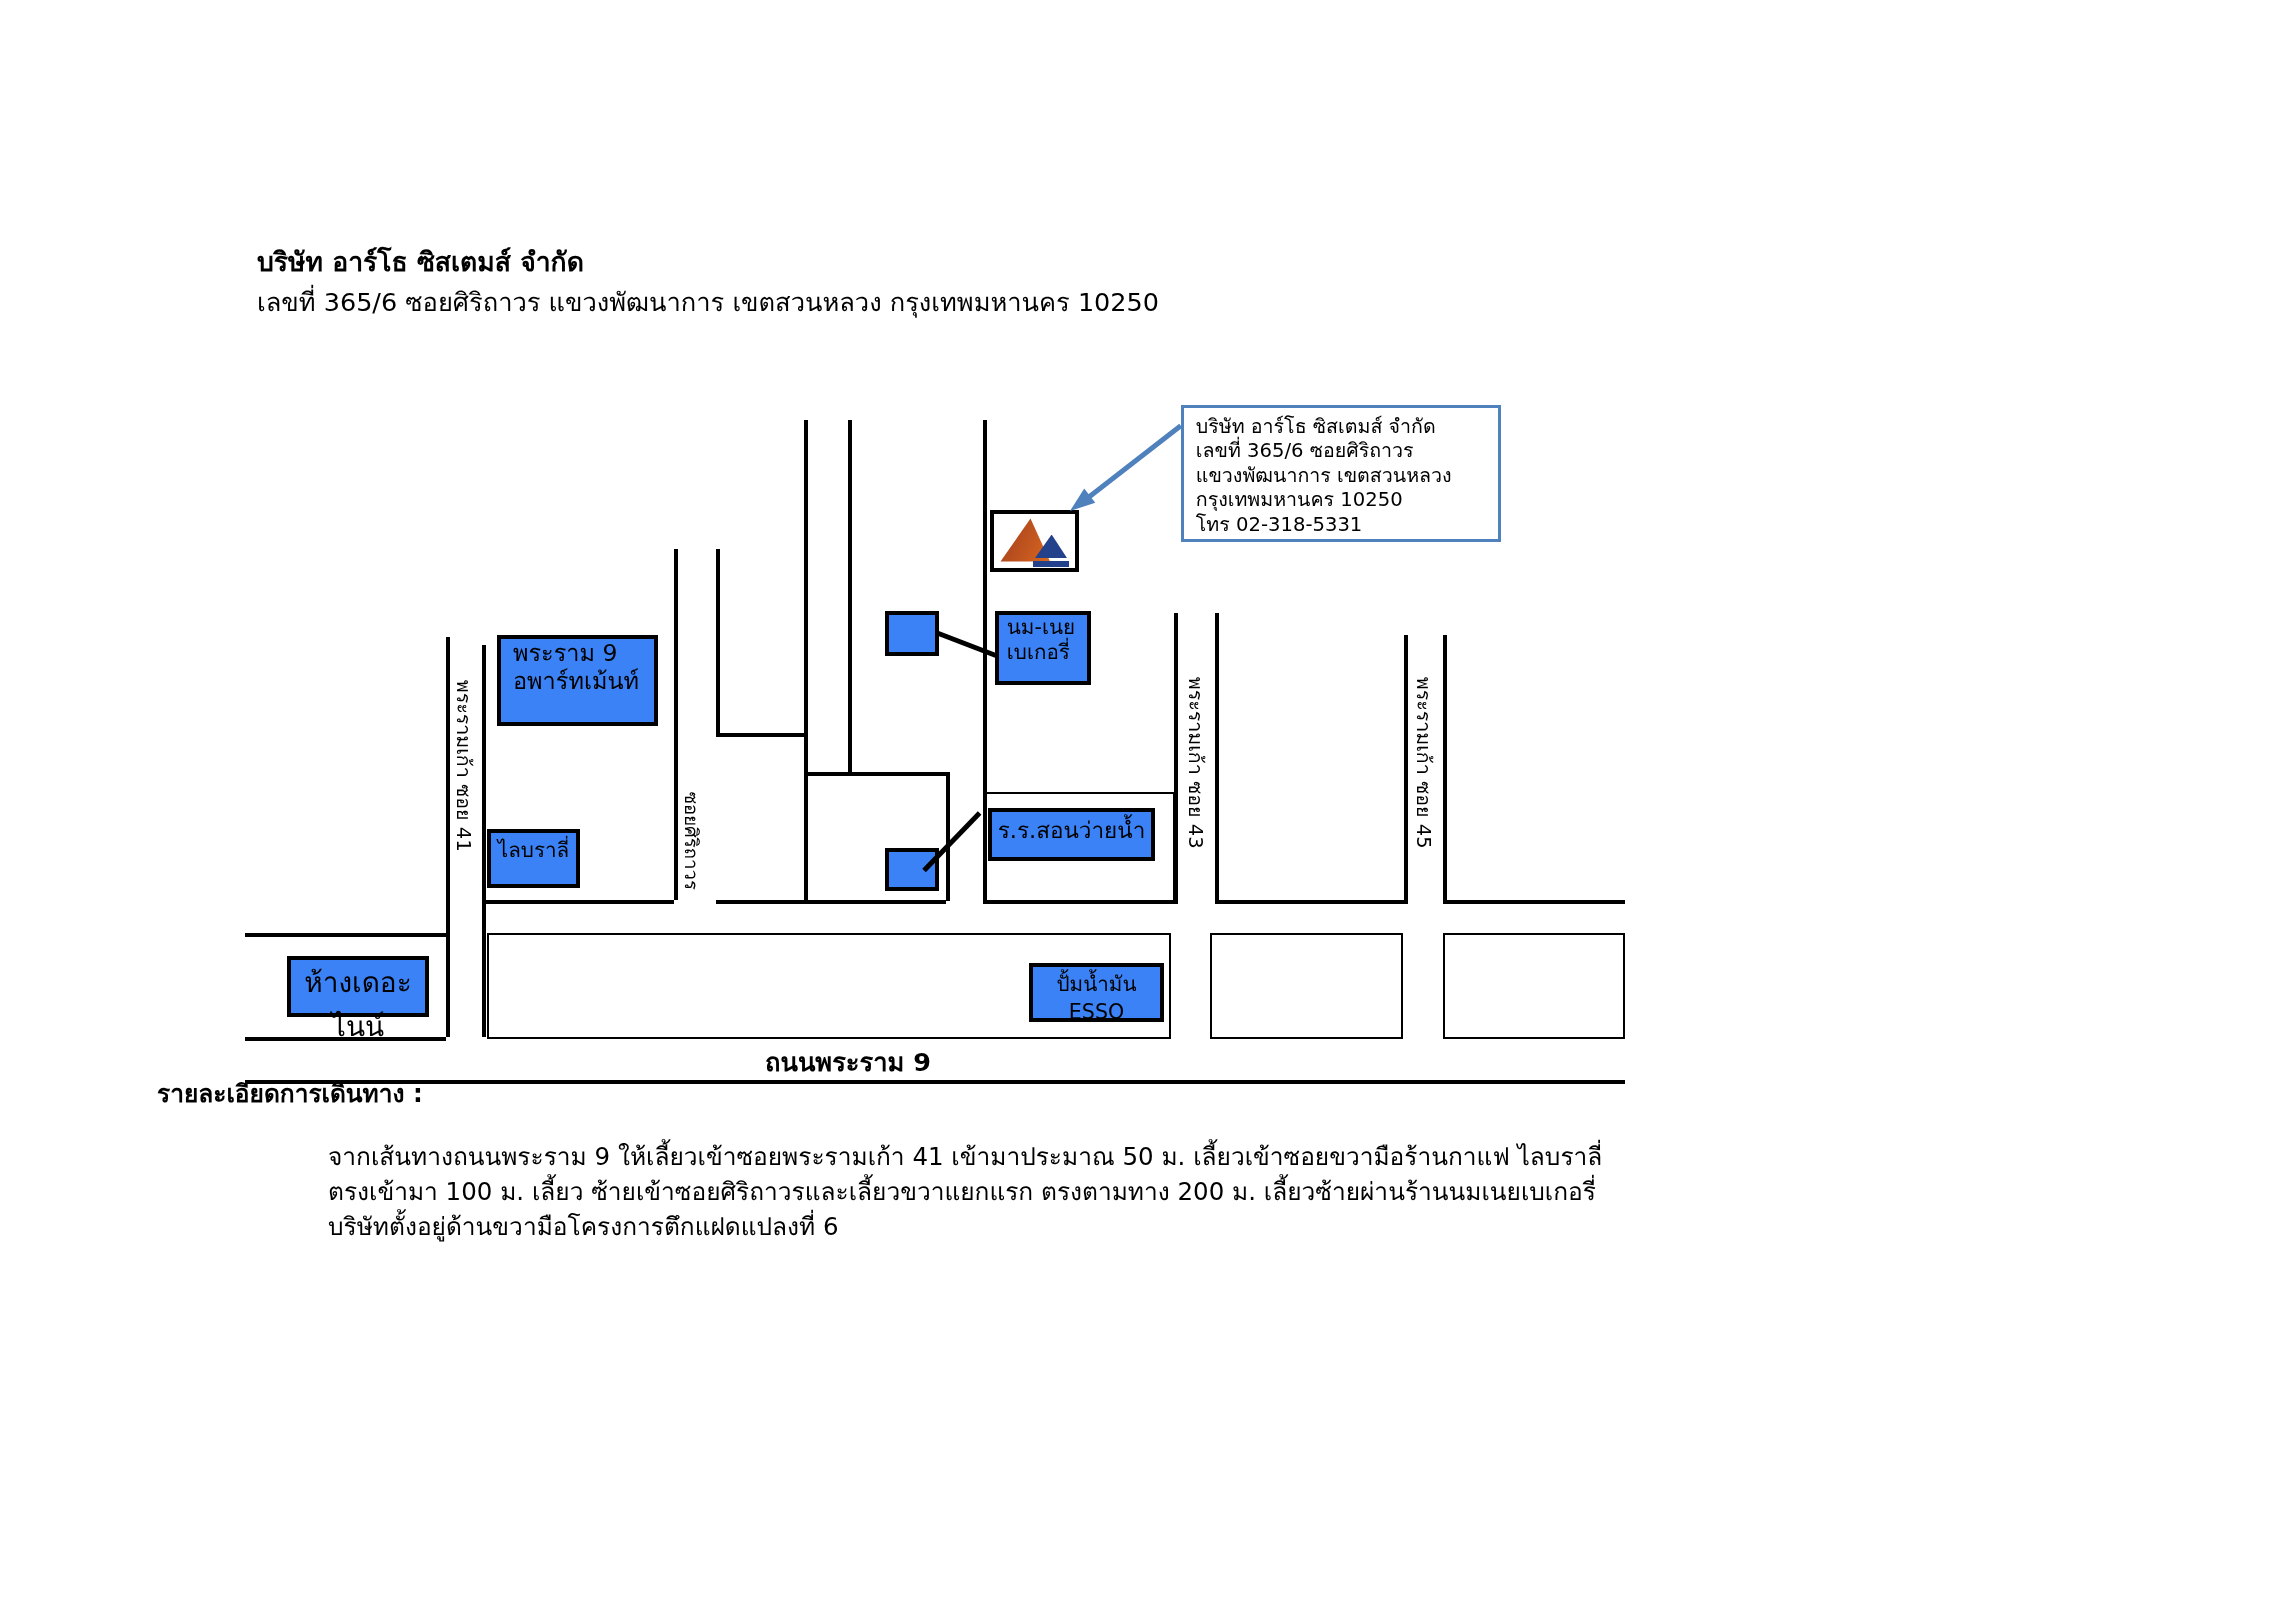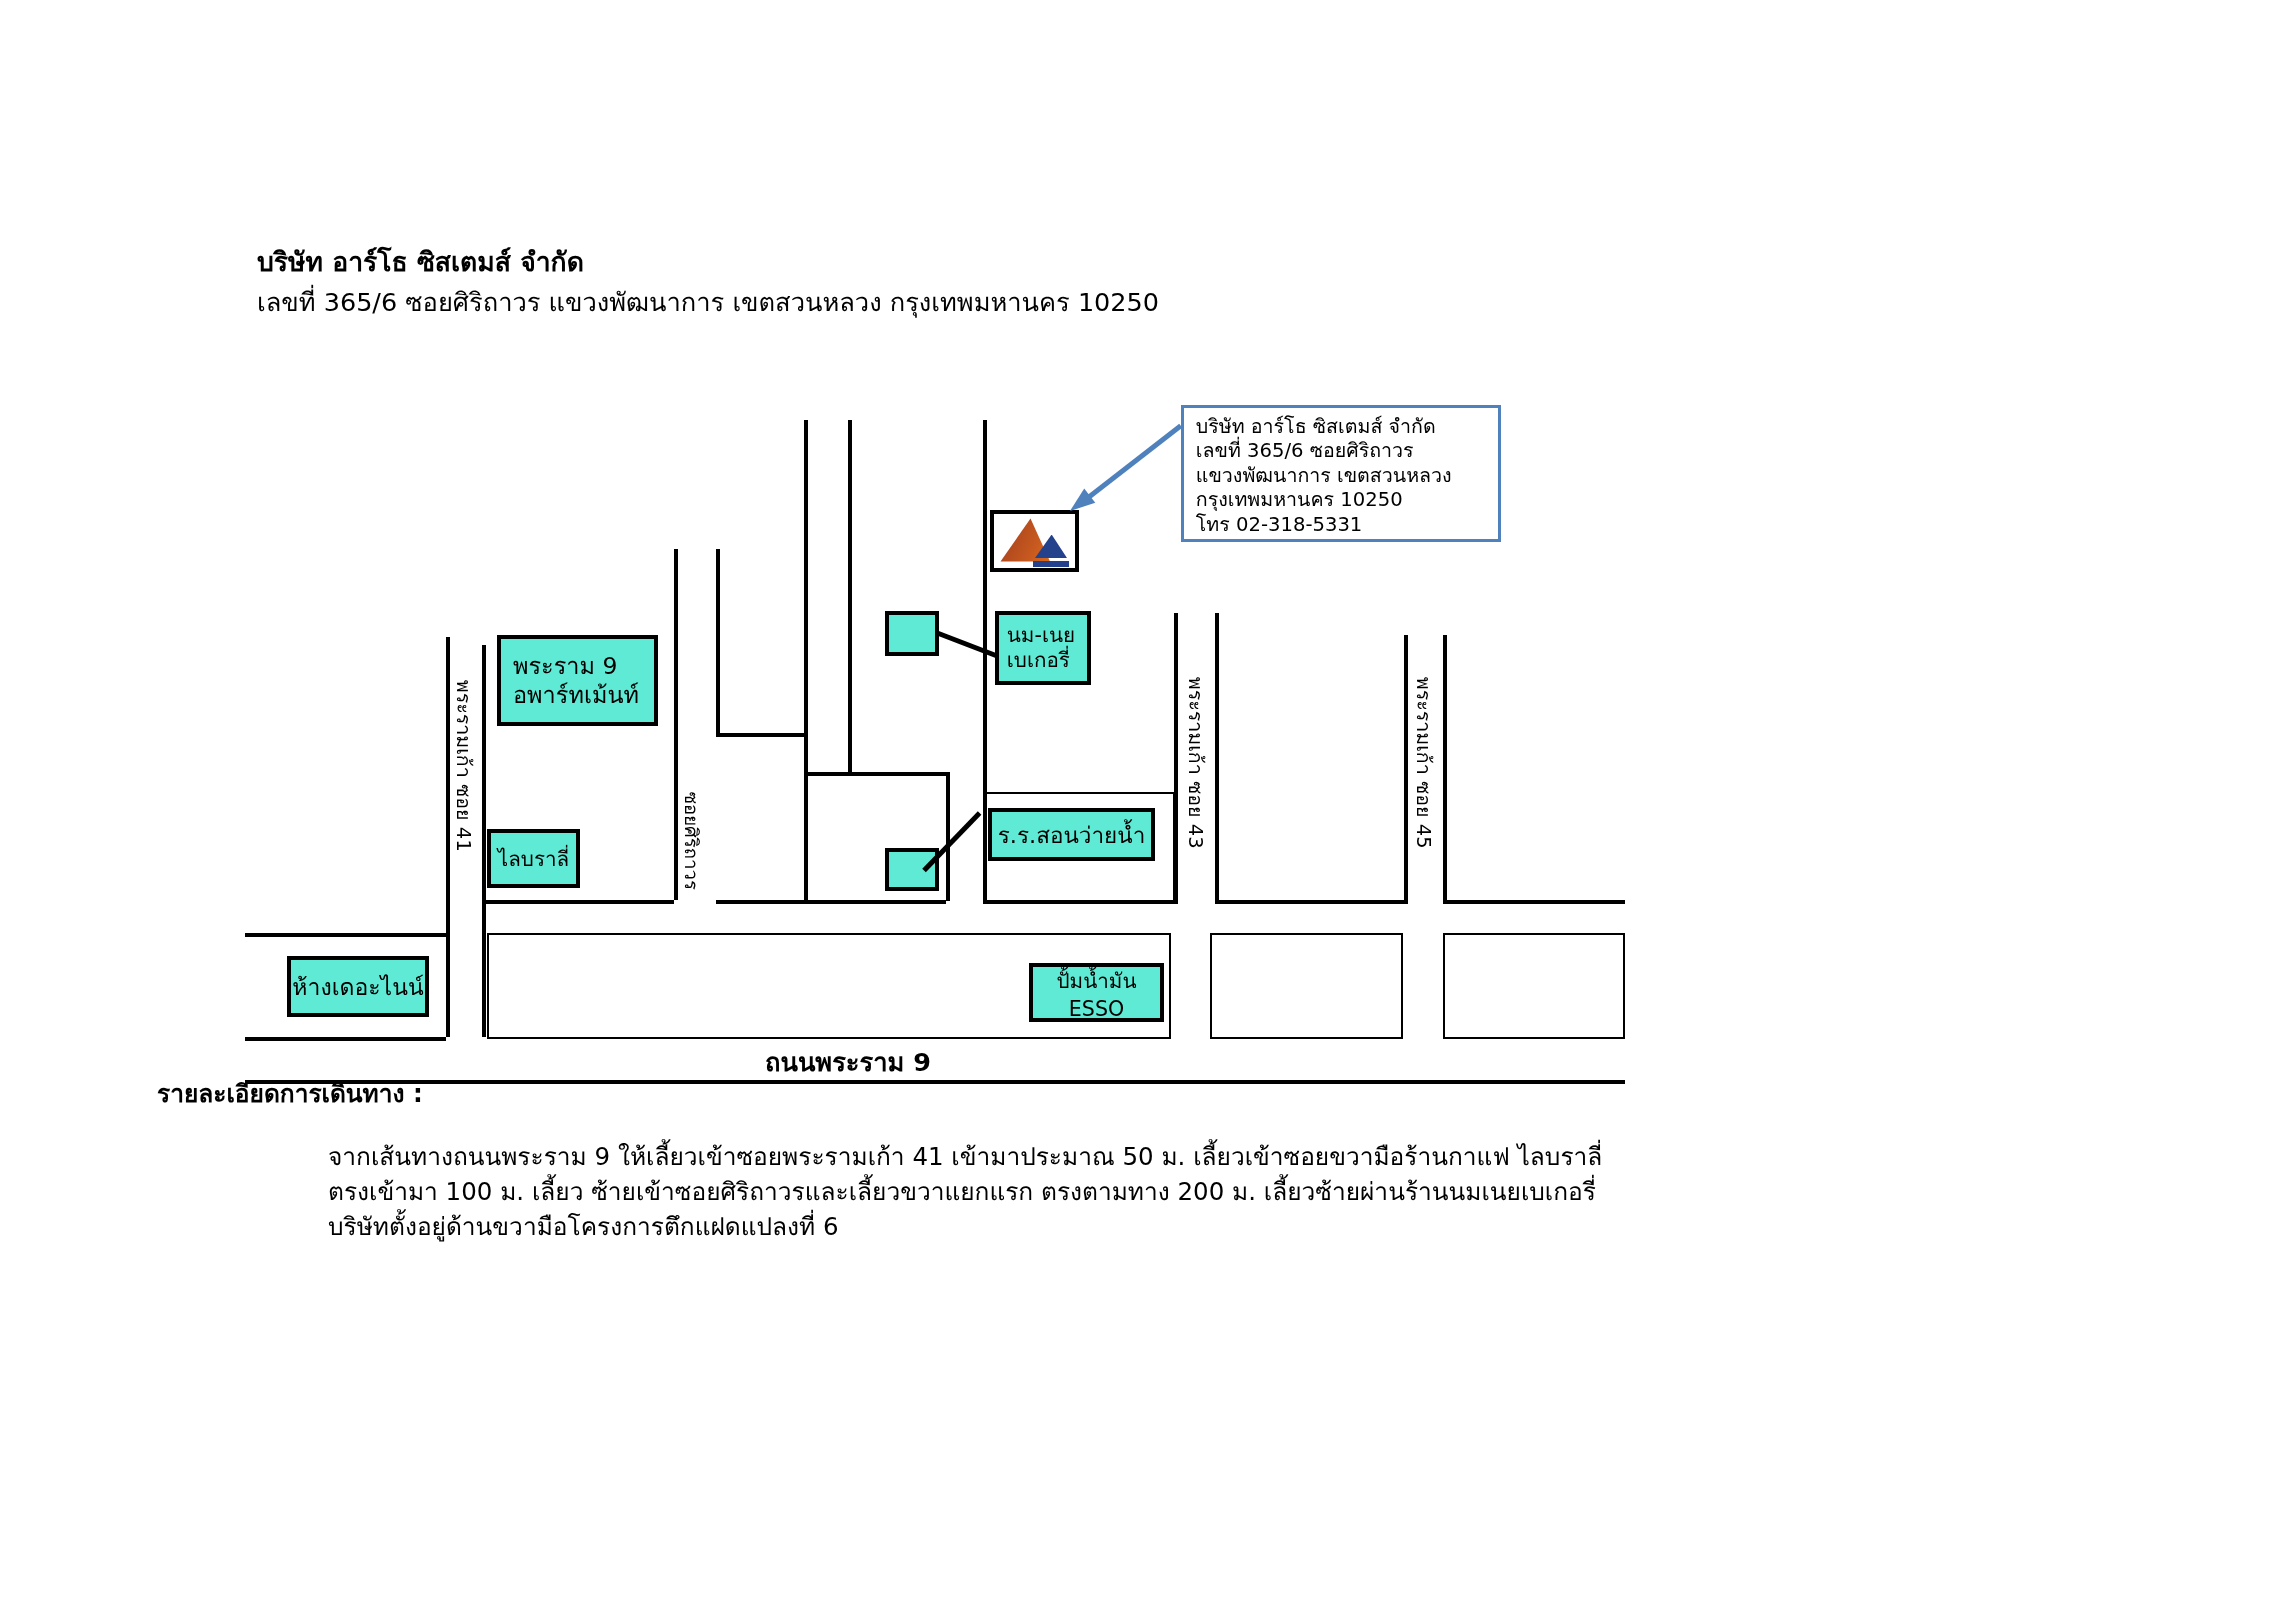--- a/index.html
+++ b/index.html
@@ -7,22 +7,22 @@
     position:relative; width:2293px; height:1621px; background:#ffffff;
     font-family:"DejaVu Sans","Liberation Sans",sans-serif; color:#000;
     overflow:hidden;
   }
   .abs { position:absolute; }
   .ln { position:absolute; background:#000000; }
   .prelines { white-space:pre-line; }
   .title { position:absolute; left:257px; top:241px; font-size:26.5px; font-weight:bold; }
   .subtitle { position:absolute; left:257px; top:282px; font-size:25.5px; }
   .labelbox {
-    position:absolute; border:4.9px solid #000; background:#5eead4;
-    display:flex; align-items:center; box-sizing:border-box;
+    position:absolute; border:4.9px solid #000; background:#3b82f6;
+    display:flex; align-items:flex-start; box-sizing:border-box;
   }
   .labelbox.center { justify-content:center; text-align:center; }
   .thinblk { position:absolute; border:2.9px solid #000; box-sizing:border-box; background:transparent; }
   .vlabel {
     position:absolute; transform:rotate(90deg); transform-origin:center;
     white-space:nowrap; text-align:center; font-size:19.6px; line-height:27.4px; height:27.4px;
   }
   .roadlabel { position:absolute; font-weight:bold; font-size:25.5px; text-align:center; }
   .callout {
     position:absolute; left:1181px; top:405px; width:320px; height:137px;
@@ -91,21 +91,21 @@
     <div class="labelbox" style="left:885px;top:848px;width:54px;height:43px;"></div>
     <div class="conn" style="left:924px;top:868px;width:80px;transform:rotate(-46deg);"></div>
 
     <div class="labelbox" style="left:497px;top:635px;width:161px;height:91px;padding-left:12px;font-size:23.5px;line-height:1.2;">
       <span class="prelines">พระราม  9
 อพาร์ทเม้นท์</span>
     </div>
     <div class="labelbox center" style="left:487px;top:829px;width:93px;height:59px;font-size:20.6px;">
       <span>ไลบราลี่</span>
     </div>
-    <div class="labelbox center" style="left:287px;top:956px;width:142px;height:61px;font-size:23px;">
+    <div class="labelbox center" style="left:287px;top:956px;width:142px;height:61px;font-size:28px;">
       <span>ห้างเดอะไนน์</span>
     </div>
     <div class="labelbox" style="left:995px;top:611px;width:96px;height:74px;padding-left:7.8px;font-size:20.6px;line-height:1.2;">
       <span class="prelines">นม-เนย
 เบเกอรี่</span>
     </div>
     <div class="labelbox center" style="left:988px;top:808px;width:167px;height:53px;font-size:22.5px;">
       <span>ร.ร.สอนว่ายน้ำ</span>
     </div>
     <div class="labelbox center" style="left:1029px;top:963px;width:135px;height:59px;font-size:20.6px;">

